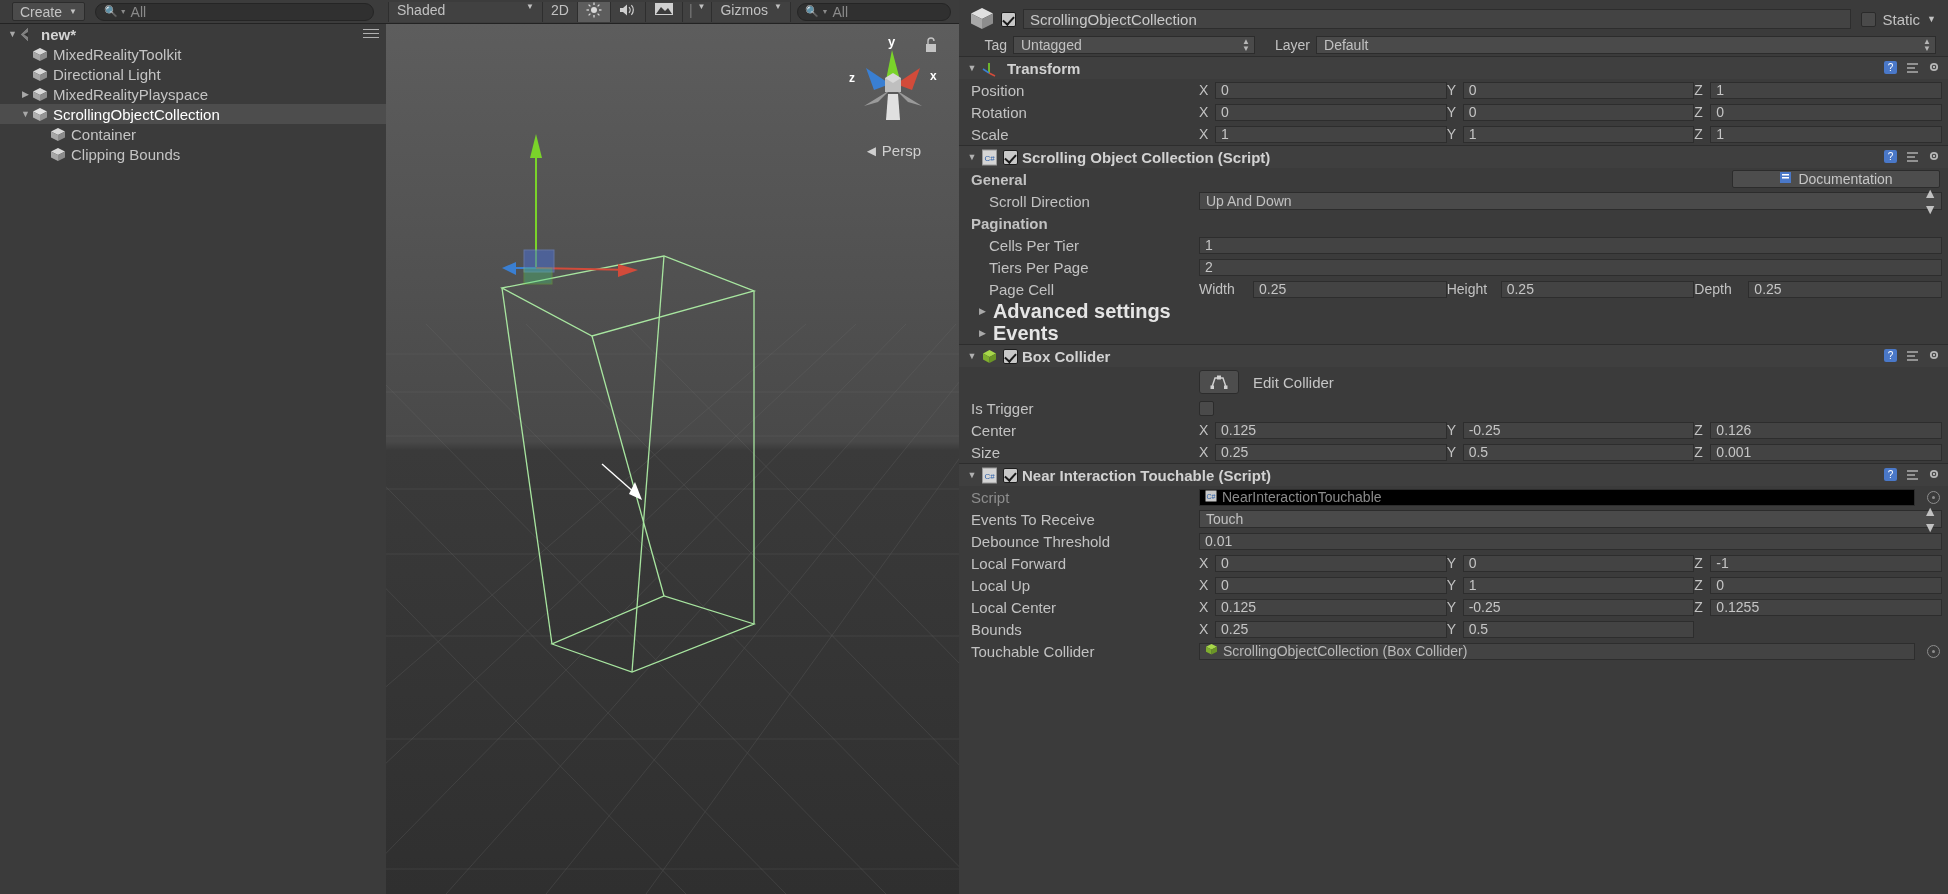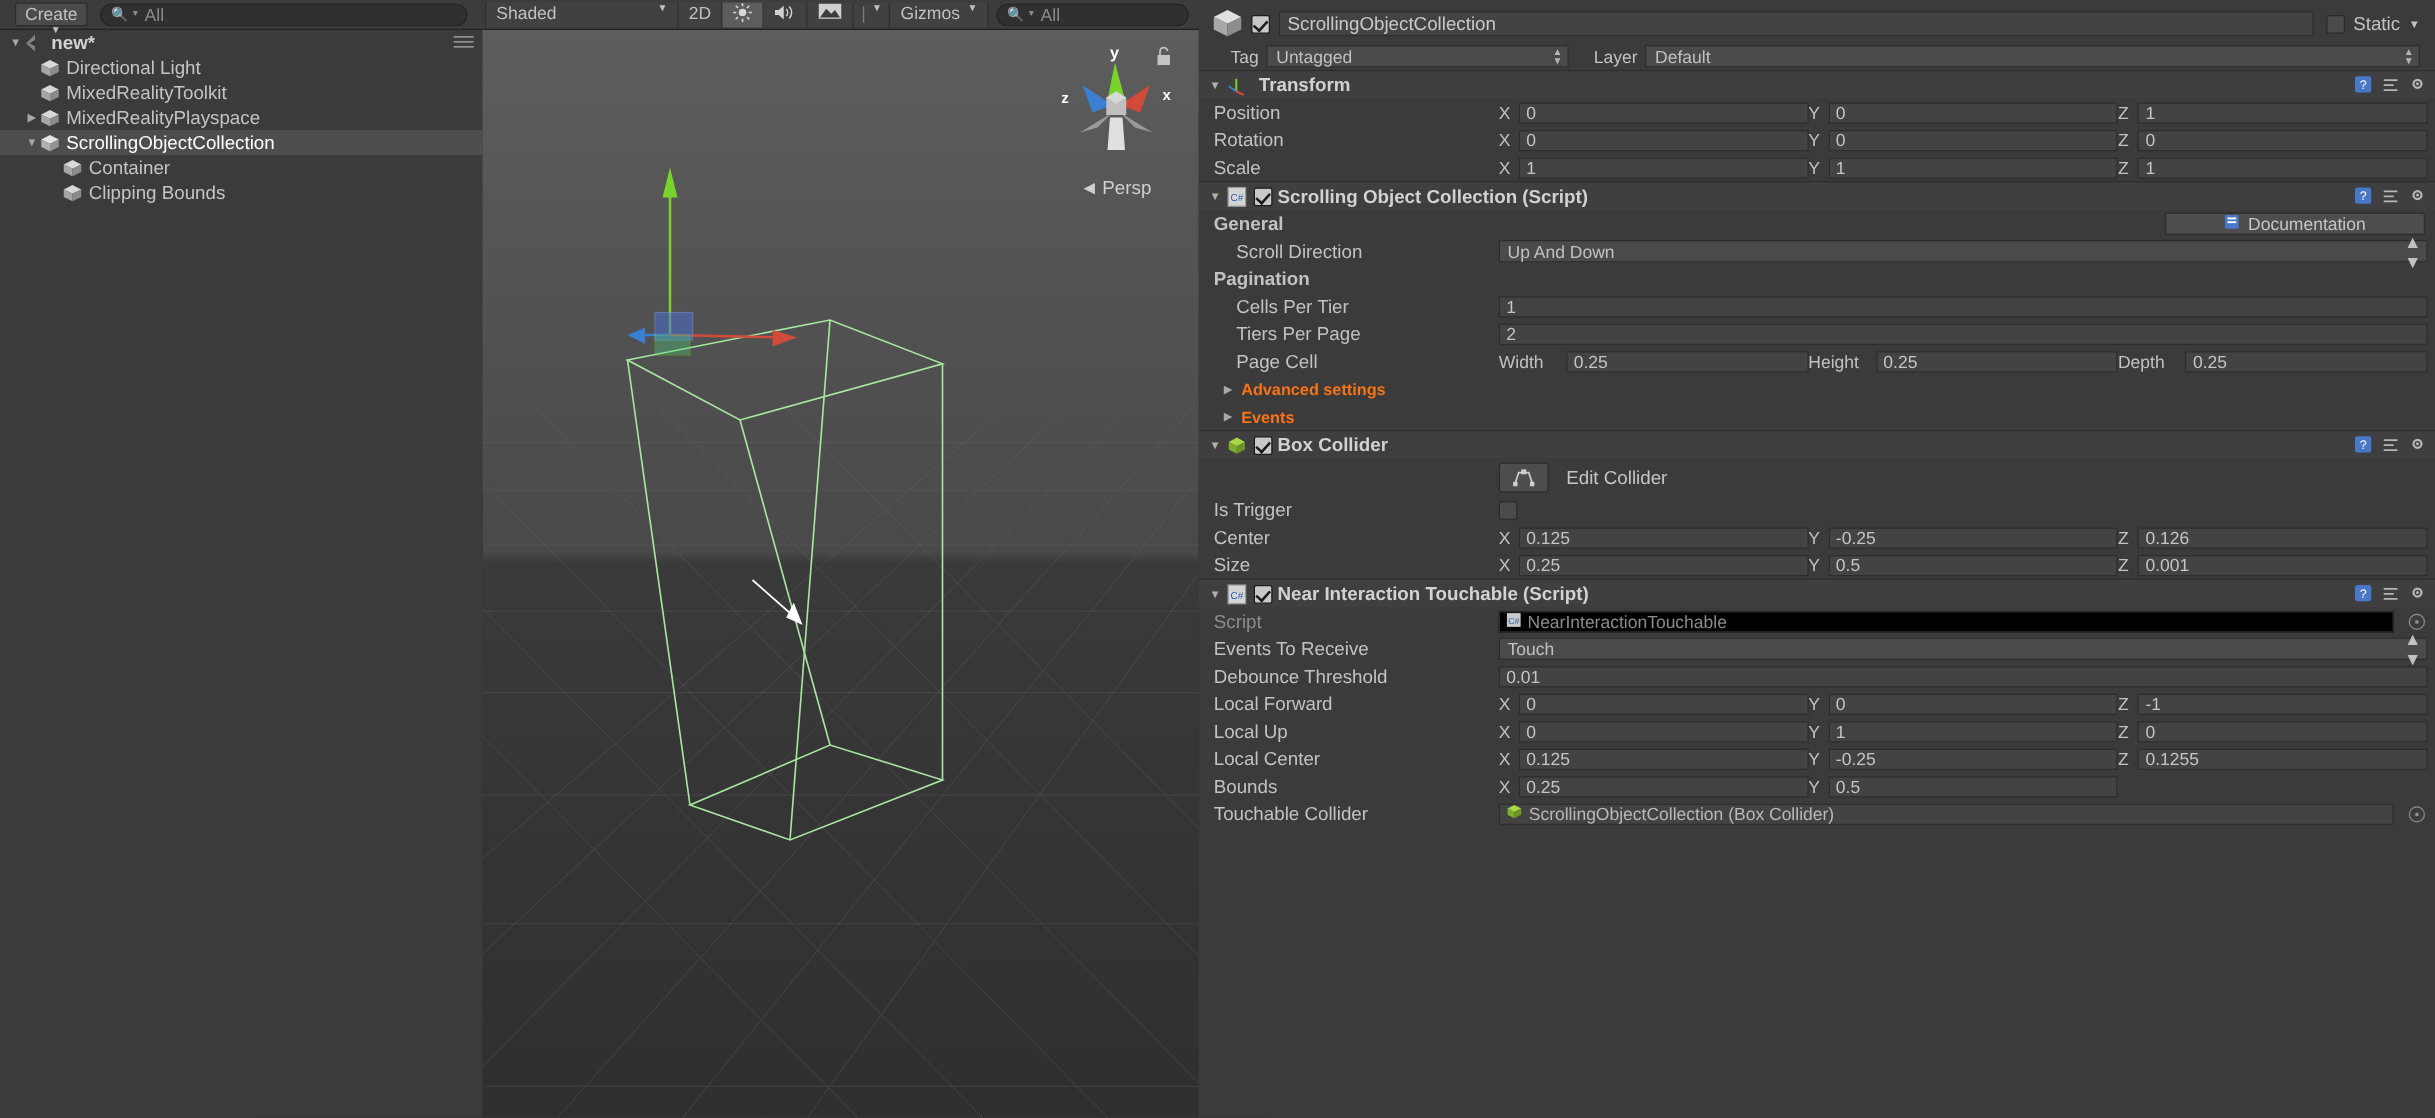--- a/index.html
+++ b/index.html
@@ -16,21 +16,20 @@
   
   .hierarchy { width: 386px; height: 894px; background: #3b3b3b; position: relative; }
   .hier-toolbar {
     height: 24px; background: #3c3c3c; display: flex; align-items: center;
     padding: 0 4px; border-bottom: 1px solid #232323;
   }
   .create-btn {
     height: 19px; background: #4b4b4b; border: 1px solid #2c2c2c; border-radius: 2px;
     display: flex; align-items: center; padding: 0 7px; font-size: 14px; color: #c3c3c3;
     margin-left: 8px;
-    flex-direction: column;
   }
   .create-btn .caret { margin-left: 7px; font-size: 8px; color: #c3c3c3; }
   .hier-search {
     flex: 1; height: 18px; margin-left: 10px; margin-right: 8px;
     background: #303030; border: 1px solid #252525; border-radius: 9px;
     display: flex; align-items: center; padding: 0 8px; font-size: 14px; color: #8a8a8a;
   }
   .search-glyph { font-size: 11px; margin-right: 2px; color: #8a8a8a; }
   .search-mini-caret { font-size: 7px; margin-right: 4px; color: #8a8a8a; }
 
@@ -170,21 +169,21 @@
     border-radius:50%; background:#8d8d8d;
   }
   .doc-btn {
     position: absolute; right: 8px; top: 2px; width: 208px; height: 18px;
     background: #4d4d4d; border: 1px solid #2c2c2c; border-radius: 2px;
     display: flex; align-items: center; justify-content: center; gap: 6px;
     font-size: 14px; color: #c6c6c6;
   }
   .foldout-row { height: 22px; display: flex; align-items: center; padding-left: 20px; }
   .foldout-row .tri { font-size: 9px; color: #a9a9a9; margin-right: 7px; }
-  .foldout-row .txt { font-weight: bold; font-size: 13px; color: #f97316; }
+  .foldout-row .txt { font-weight: bold; font-size: 20px; color: #e5e5e5; }
 
   .edit-collider-row { height: 30px; display: flex; align-items: center; padding-left: 240px; }
   .ec-btn {
     width: 40px; height: 24px; background: #4d4d4d; border: 1px solid #2c2c2c;
     border-radius: 3px; display: flex; align-items: center; justify-content: center;
   }
   .ec-label { font-size: 15px; color: #c5c5c5; margin-left: 14px; }
   .small-chk { width: 15px; height: 15px; background: #4a4a4a; border: 1px solid #2b2b2b; border-radius: 2px; }
   .pagecell { display: flex; flex: 1; padding-right: 6px; }
   .pc-seg { flex: 1; display: flex; align-items: center; }
@@ -232,34 +231,34 @@
       <div class="hier-row">
         <span class="arrow blank">▶</span>
         <span class="arrow blank">▶</span>
         <span class="cube-ico">
           <svg width="16" height="15" viewBox="0 0 16 15">
             <polygon points="8,1 15,4.5 8,8 1,4.5" fill="#d8d8d8"></polygon>
             <polygon points="1,4.5 8,8 8,14 1,10.5" fill="#a6a6a6"></polygon>
             <polygon points="15,4.5 8,8 8,14 15,10.5" fill="#8b8b8b"></polygon>
           </svg>
         </span>
-        <span class="hier-label">Directional Light</span>
+        <span class="hier-label">MixedRealityToolkit</span>
       </div>
 
       <div class="hier-row">
         <span class="arrow blank">▶</span>
         <span class="arrow blank">▶</span>
         <span class="cube-ico">
           <svg width="16" height="15" viewBox="0 0 16 15">
             <polygon points="8,1 15,4.5 8,8 1,4.5" fill="#d8d8d8"></polygon>
             <polygon points="1,4.5 8,8 8,14 1,10.5" fill="#a6a6a6"></polygon>
             <polygon points="15,4.5 8,8 8,14 15,10.5" fill="#8b8b8b"></polygon>
           </svg>
         </span>
-        <span class="hier-label">MixedRealityToolkit</span>
+        <span class="hier-label">Directional Light</span>
       </div>
 
       <div class="hier-row">
         <span class="arrow blank">▶</span>
         <span class="arrow">▶</span>
         <span class="cube-ico">
           <svg width="16" height="15" viewBox="0 0 16 15">
             <polygon points="8,1 15,4.5 8,8 1,4.5" fill="#d8d8d8"></polygon>
             <polygon points="1,4.5 8,8 8,14 1,10.5" fill="#a6a6a6"></polygon>
             <polygon points="15,4.5 8,8 8,14 15,10.5" fill="#8b8b8b"></polygon>

